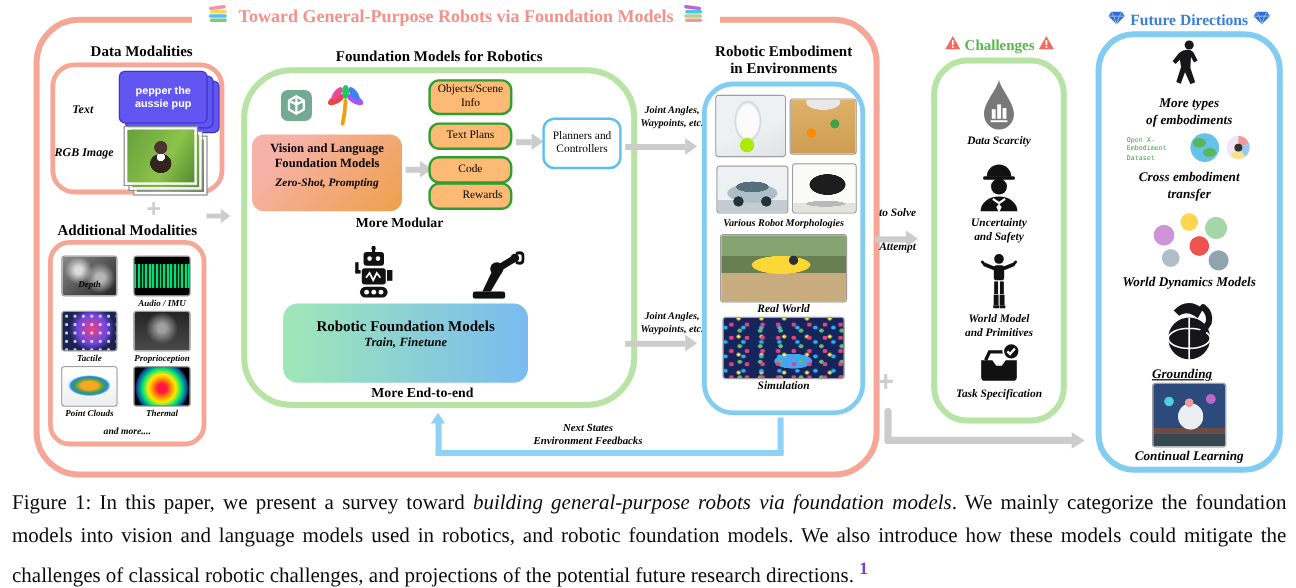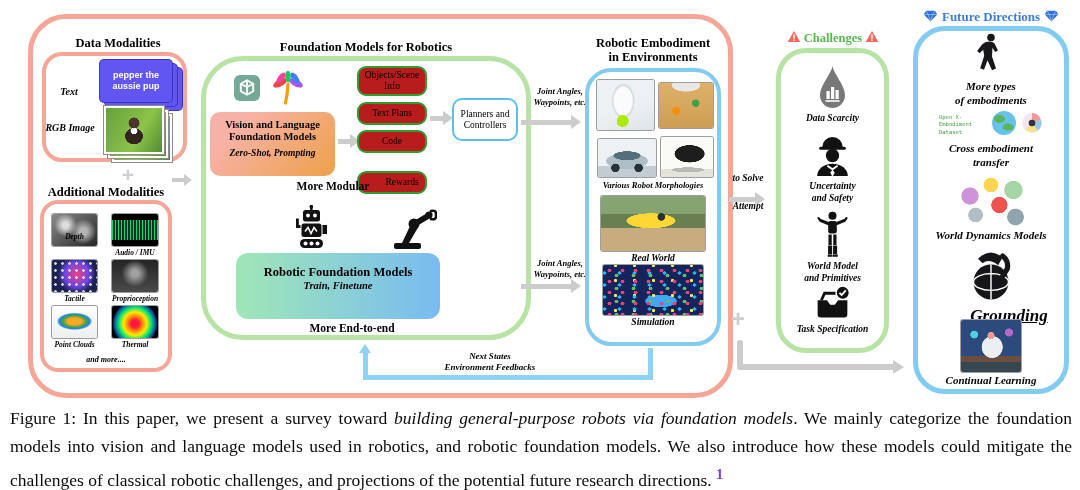--- a/index.html
+++ b/index.html
@@ -13,21 +13,21 @@
 
   
   .pinkbox  { position:absolute; border:5px solid #f5a696; border-radius:38px; }
   .pinkbox2 { position:absolute; border:4px solid #f5a696; border-radius:20px; }
   .greenbox { position:absolute; border:5px solid #b7e3a4; border-radius:42px; }
   .bluebox  { position:absolute; border:4px solid #82ccf2; border-radius:26px; }
 
   
   .obox { position:absolute; left:357px; width:70px; border:2px solid #2f9e2f; border-radius:9px;
           display:flex; align-items:center; justify-content:center; text-align:center;
-          font-size:9.5px; background:#b91c1c; line-height:11px; }
+          font-size:9.5px; background:#fdba74; line-height:11px; }
   .pbox { position:absolute; border:2px solid #5bc0f0; border-radius:10px;
           display:flex; align-items:center; justify-content:center; text-align:center;
           font-size:9.5px; background:#fff; line-height:11px; }
 
   
   .vlfm { position:absolute; left:210px; top:112px; width:125px; height:64px; border-radius:10px;
           background:linear-gradient(135deg,#f7b2a8 20%,#eea24f 95%); text-align:center; padding-top:7px; }
   .vlfm .t { font-weight:bold; font-size:10.5px; line-height:12px; }
   .vlfm .s { font-weight:bold; font-style:italic; font-size:9.5px; margin-top:5px; }
   .rfm { position:absolute; left:236px; top:253px; width:204px; height:66px; border-radius:12px;
@@ -123,20 +123,35 @@
              text-align:justify; color:#0b0b0b; }
   .caption sup { color:#7b3fd4; font-weight:bold; }
 </style>
 </head>
 <body>
 
 <div class="fig">
 
   <div class="pinkbox" style="left:28px; top:14px; width:705px; height:384px;"></div>
 
+  <div class="abs" style="left:160px; top:4px; width:440px; background:#fff; display:flex; align-items:center; justify-content:center; gap:8px; z-index:5;">
+    <span><svg width="18" height="15" viewBox="0 0 20 17">
+          <rect x="1" y="1" width="16" height="3.2" rx="1.6" fill="#f48fb1" transform="rotate(-7 9 2.5)"></rect>
+          <rect x="2" y="5" width="16" height="3.2" rx="1.6" fill="#ffd54f"></rect>
+          <rect x="1" y="9" width="17" height="3.2" rx="1.6" fill="#4fc3f7"></rect>
+          <rect x="2" y="13" width="16" height="3.2" rx="1.6" fill="#81c784"></rect>
+        </svg></span>
+    <span style="font-weight:bold; font-size:15px; color:#f4918a;">Toward General-Purpose Robots via Foundation Models</span>
+    <span><svg width="18" height="15" viewBox="0 0 20 17">
+          <rect x="1" y="1" width="16" height="3.2" rx="1.6" fill="#ba68c8" transform="rotate(7 9 2.5)"></rect>
+          <rect x="2" y="5" width="16" height="3.2" rx="1.6" fill="#4fc3f7"></rect>
+          <rect x="1" y="9" width="17" height="3.2" rx="1.6" fill="#aed581"></rect>
+          <rect x="2" y="13" width="16" height="3.2" rx="1.6" fill="#ef9a9a"></rect>
+        </svg></span>
+  </div>
 
   <div class="ttl" style="left:48px; top:36px; width:140px; font-size:12.5px;">Data Modalities</div>
   <div class="pinkbox2" style="left:42px; top:52px; width:145px; height:110px;"></div>
   <div class="lbl" style="left:48px; top:86px; width:42px; font-size:10px;">Text</div>
   <div>
     <div class="card" style="left:110px; top:68px;"></div>
     <div class="card" style="left:105px; top:64px;"></div>
     <div class="card front" style="left:100px; top:60px;">pepper the aussie pup</div>
   </div>
   <div class="lbl" style="left:42px; top:122px; width:56px; font-size:10px;">RGB Image</div>
@@ -195,21 +210,21 @@
   <div class="vlfm">
     <div class="t">Vision and Language Foundation Models</div>
     <div class="s">Zero-Shot, Prompting</div>
   </div>
 
   <div class="arr" style="left:338px; top:139px; width:12px;"></div>
 
   <div class="obox" style="top:66px;  height:30px;">Objects/Scene Info</div>
   <div class="obox" style="top:102px; height:23px;">Text Plans</div>
   <div class="obox" style="top:130px; height:23px;">Code</div>
-  <div class="obox" style="top:171px; height:23px;padding-left:20px;">Rewards</div>
+  <div class="obox" style="top:152px; height:23px;padding-left:20px;">Rewards</div>
 
   <div class="arr" style="left:430px; top:116px; width:13px;"></div>
   <div class="pbox" style="left:452px; top:98px; width:66px; height:43px;">Planners and Controllers</div>
 
   <div class="ttl" style="left:273px; top:180px; width:120px; font-size:11.5px;">More Modular</div>
 
   <div class="abs" style="left:295px; top:205px;">
     <svg width="33" height="45" viewBox="0 0 33 45">
         <rect x="15" y="0" width="2.6" height="5" fill="#111"></rect>
         <circle cx="16.3" cy="1.8" r="1.8" fill="#111"></circle>
@@ -398,21 +413,21 @@
   <div class="lbl" style="left:921px; top:229px; width:140px; font-size:11px;">World Dynamics Models</div>
 
   <div class="abs" style="left:963px; top:247px;">
     <svg width="56" height="57" viewBox="0 0 40 44">
         <circle cx="20" cy="27" r="13.5" fill="#15151a"></circle>
         <path d="M6.5 27 a13.5 6.5 0 0 0 27 0 M6.5 27 a13.5 6.5 0 0 1 27 0 M20 13.5 v27" stroke="#fff" stroke-width="1.1" fill="none"></path>
         <path d="M10 9 q9 -9 19 -1 l-3.5 6 q-7 -5.5 -12 -1.5 Z" fill="#15151a"></path>
         <path d="M29 7 q5 4 3.5 10 l-4.5 7" stroke="#15151a" stroke-width="4" fill="none" stroke-linecap="round"></path>
       </svg>
   </div>
-  <div class="lbl" style="left:939px; top:306px; width:140px; font-size:17px;text-decoration:underline;">Grounding</div>
+  <div class="lbl" style="left:915px; top:306px; width:140px; font-size:11px;text-decoration:underline;">Grounding</div>
 
   <div class="ph ph-contin" style="left:961px; top:320px; width:60px; height:52px;"></div>
   <div class="lbl" style="left:921px; top:374px; width:140px; font-size:11px;">Continual Learning</div>
 
   <div class="fb-v" style="left:648px; top:348px; height:30px;"></div>
   <div class="fb-h" style="left:363px; top:375px; width:290px;"></div>
   <div class="fb-v fb-up" style="left:363px; top:352px; height:28px;"></div>
   <div>
     <div class="lbl" style="left:410px; top:351px; width:160px; font-size:9px; line-height:11px;font-style:italic;">Next States</div>
     <div class="lbl" style="left:410px; top:362px; width:160px; font-size:9px; line-height:11px;">Environment Feedbacks</div>

